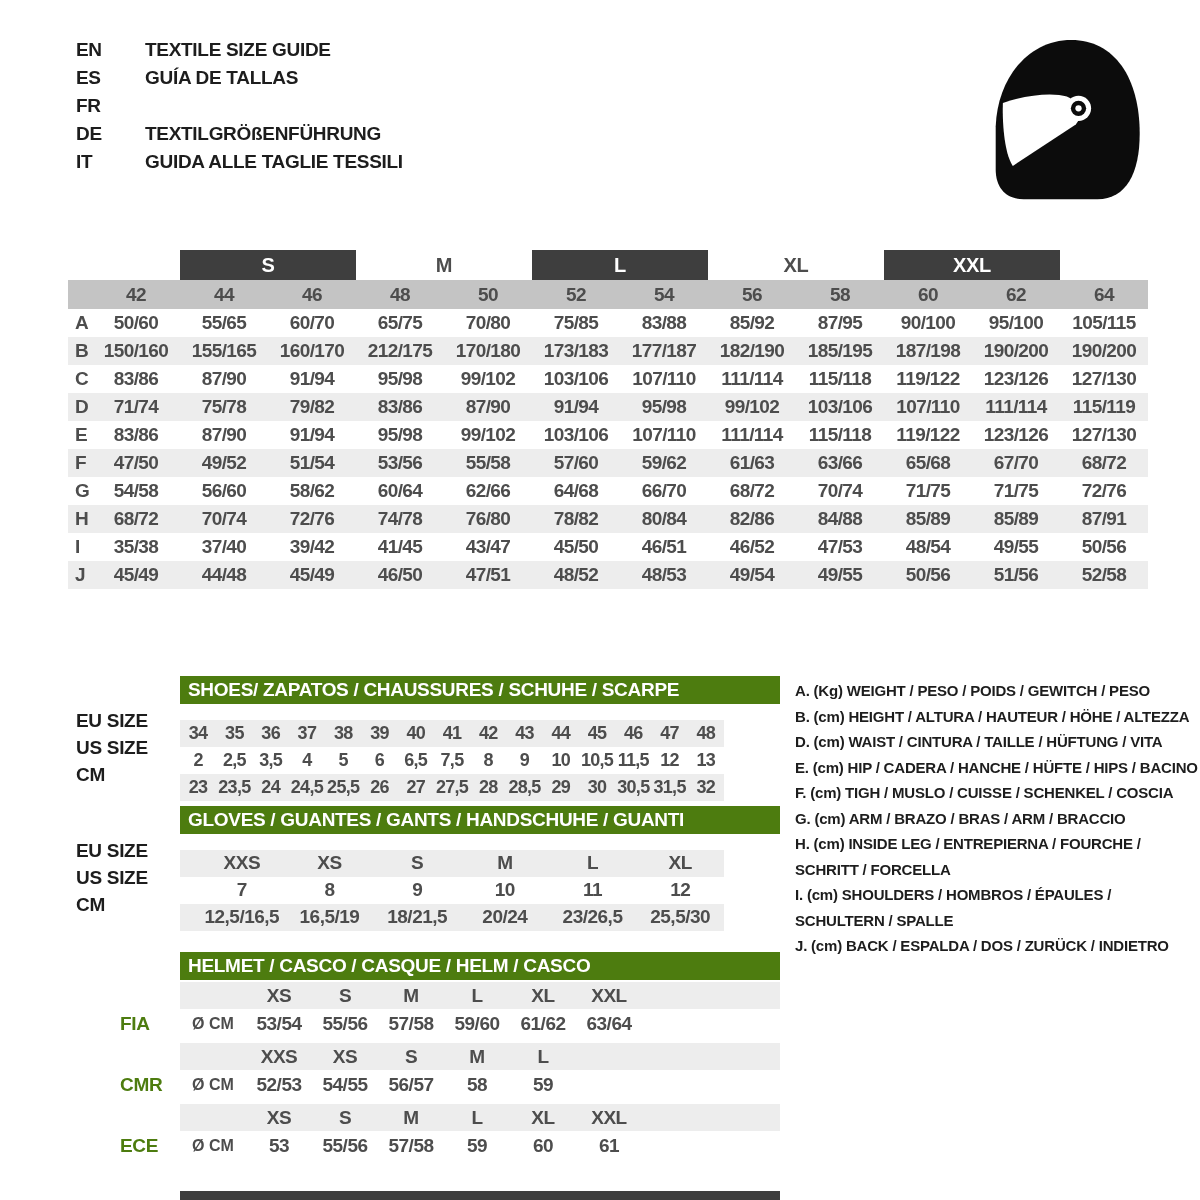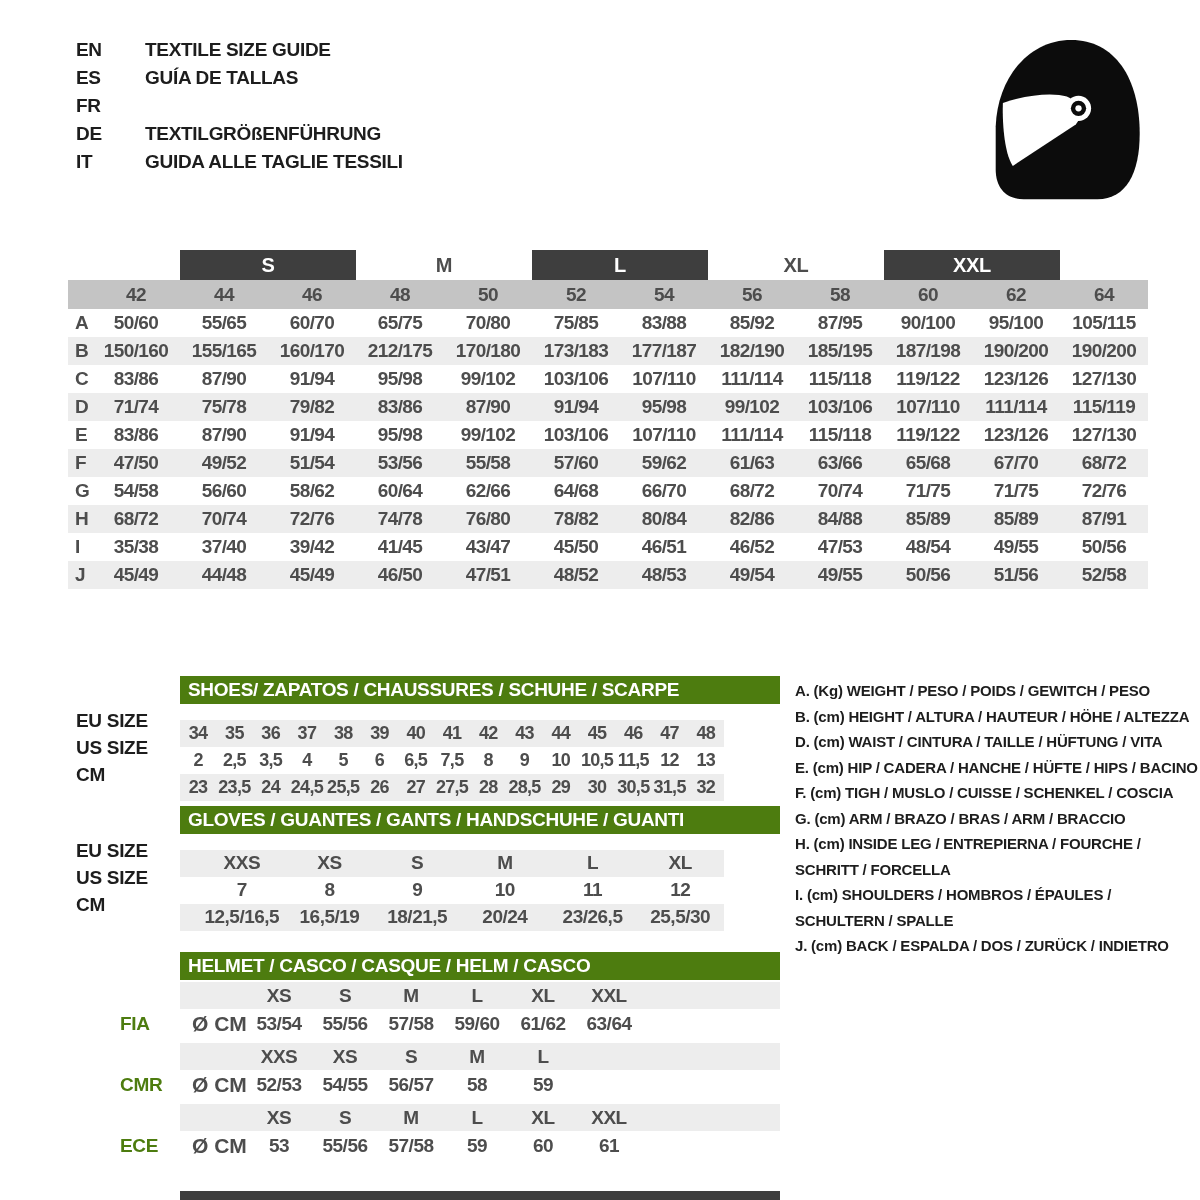--- a/index.html
+++ b/index.html
@@ -50,21 +50,21 @@
   .gcell { width: 90px; text-align: center; font-weight: bold; font-size: 19px;
            color: #4d4d4d; letter-spacing: -0.5px; white-space: nowrap; }
   
   .hsections { margin-top: 2px; }
   .hsection { position: relative; margin-bottom: 5px; }
   .hlabel { position: absolute; left: 8px; top: 31px; font-weight: bold; font-size: 19px;
             color: #4d7c0f; letter-spacing: -0.3px; margin-left: 44px; }
   .hrow { margin-left: 112px; width: 600px; height: 27px; display: flex; align-items: center; }
   .hrow.hsizes { background: #ededed; }
   .hrow.hvals { height: 29px; }
-  .hfirst { width: 66px; padding-left: 12px; font-weight: bold; font-size: 21px;
+  .hfirst { width: 66px; padding-left: 12px; font-weight: bold; font-size: 16px;
             color: #4d4d4d; white-space: nowrap; }
   .hcell { width: 66px; text-align: center; font-weight: bold; font-size: 19px;
            color: #4d4d4d; letter-spacing: -0.5px; white-space: nowrap; }
   
   .legend { position: absolute; left: 795px; top: 678px; width: 405px; }
   .legend-item { font-weight: bold; font-size: 15px; color: #1d1d1d;
                  line-height: 25.5px; letter-spacing: -0.2px; }
   
   .bottom-bar { position: absolute; left: 180px; top: 1191px; width: 600px; height: 9px;
                 background: #3e3e3e; }

